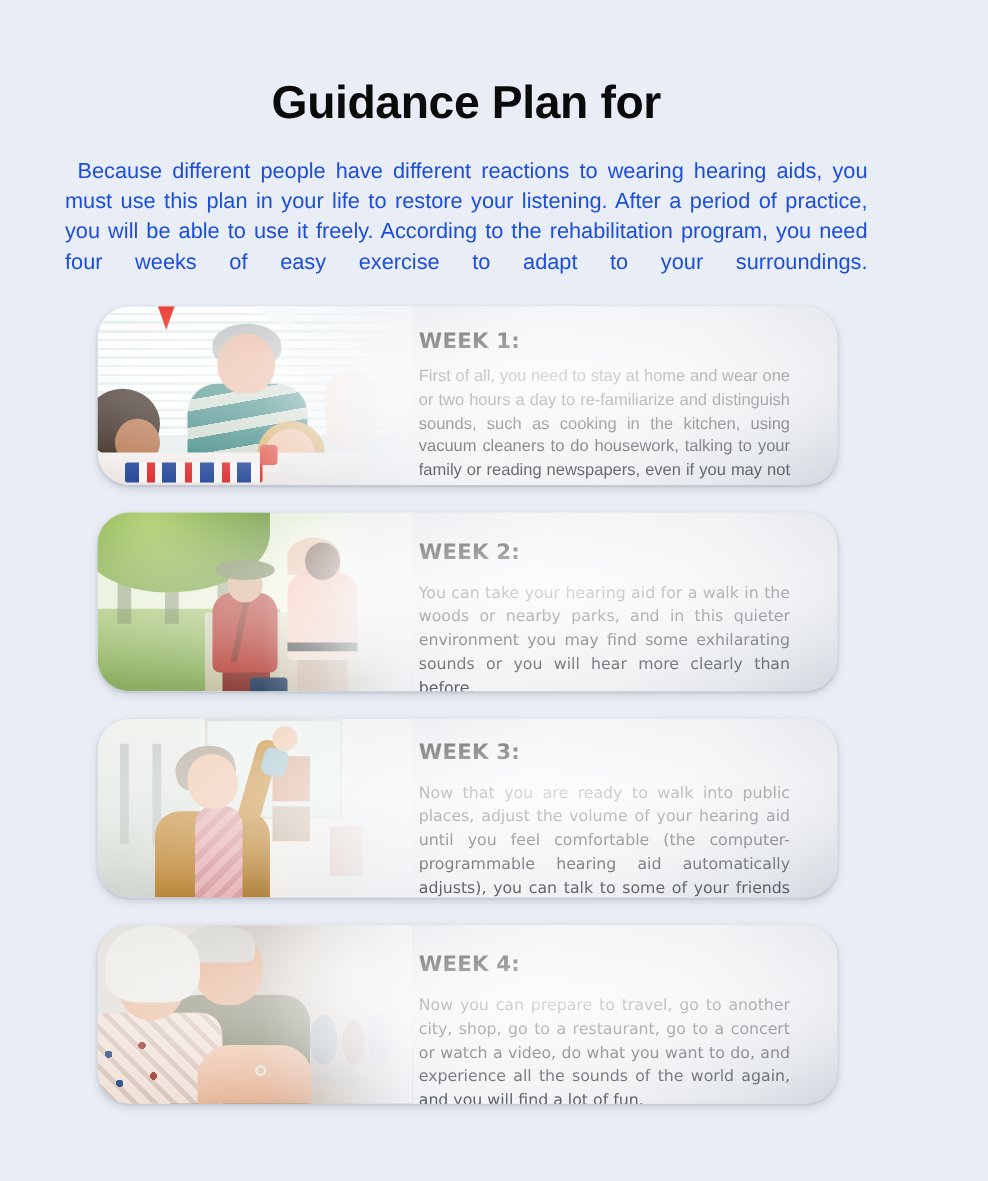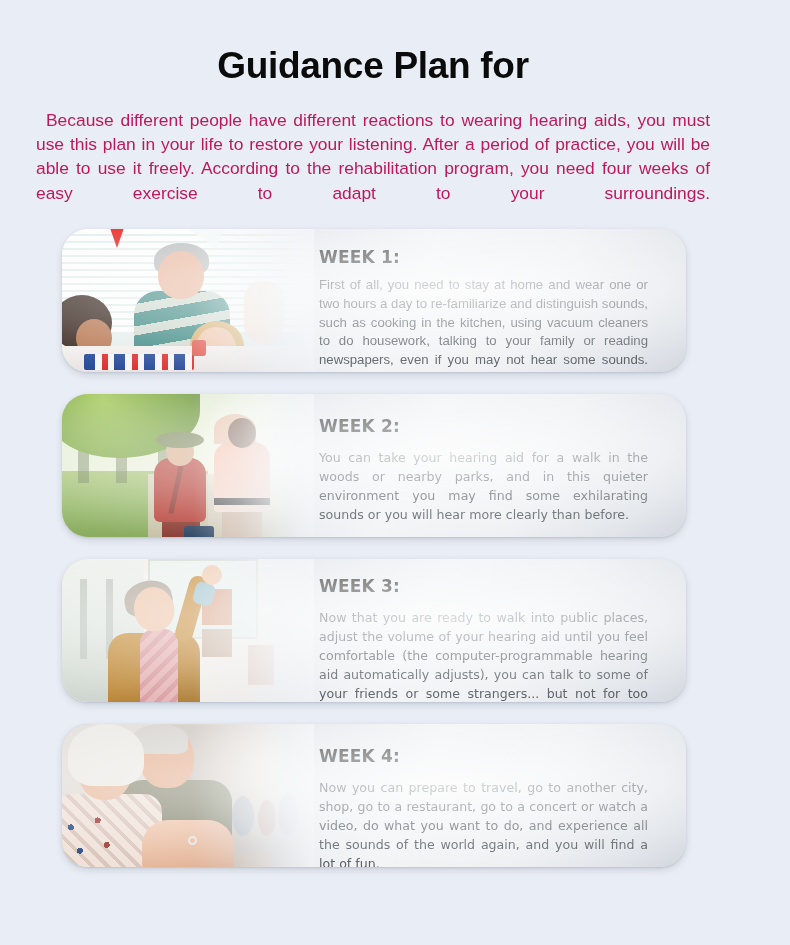--- a/index.html
+++ b/index.html
@@ -15,21 +15,21 @@
     background: #e9edf5;
     font-family: "Liberation Sans", "DejaVu Sans", sans-serif;
     color: #222;
     position: relative;
   }
 
   .page {
     width: 746px;
     height: 945px;
     position: relative;
-    padding: 0;
+    padding: 16px;
   }
 
   
   .header {
     padding-top: 44px;
     text-align: center;
   }
 
   .title {
     font-size: 37px;
@@ -38,21 +38,21 @@
     letter-spacing: -0.3px;
     color: #0b0b0b;
     font-family: "Liberation Sans", "DejaVu Sans", sans-serif;
   }
   .title .line { display: block; }
 
   .intro {
     margin: 20px 36px 0 36px;
     font-size: 17.4px;
     line-height: 1.4;
-    color: #be185d;
+    color: #1d4ed8;
     text-align: justify;
     text-align-last: justify;
     text-indent: 10px;
     font-family: "Liberation Sans", "DejaVu Sans", sans-serif;
   }
 
   
   .cards {
     position: relative;
     margin-top: 24px;

